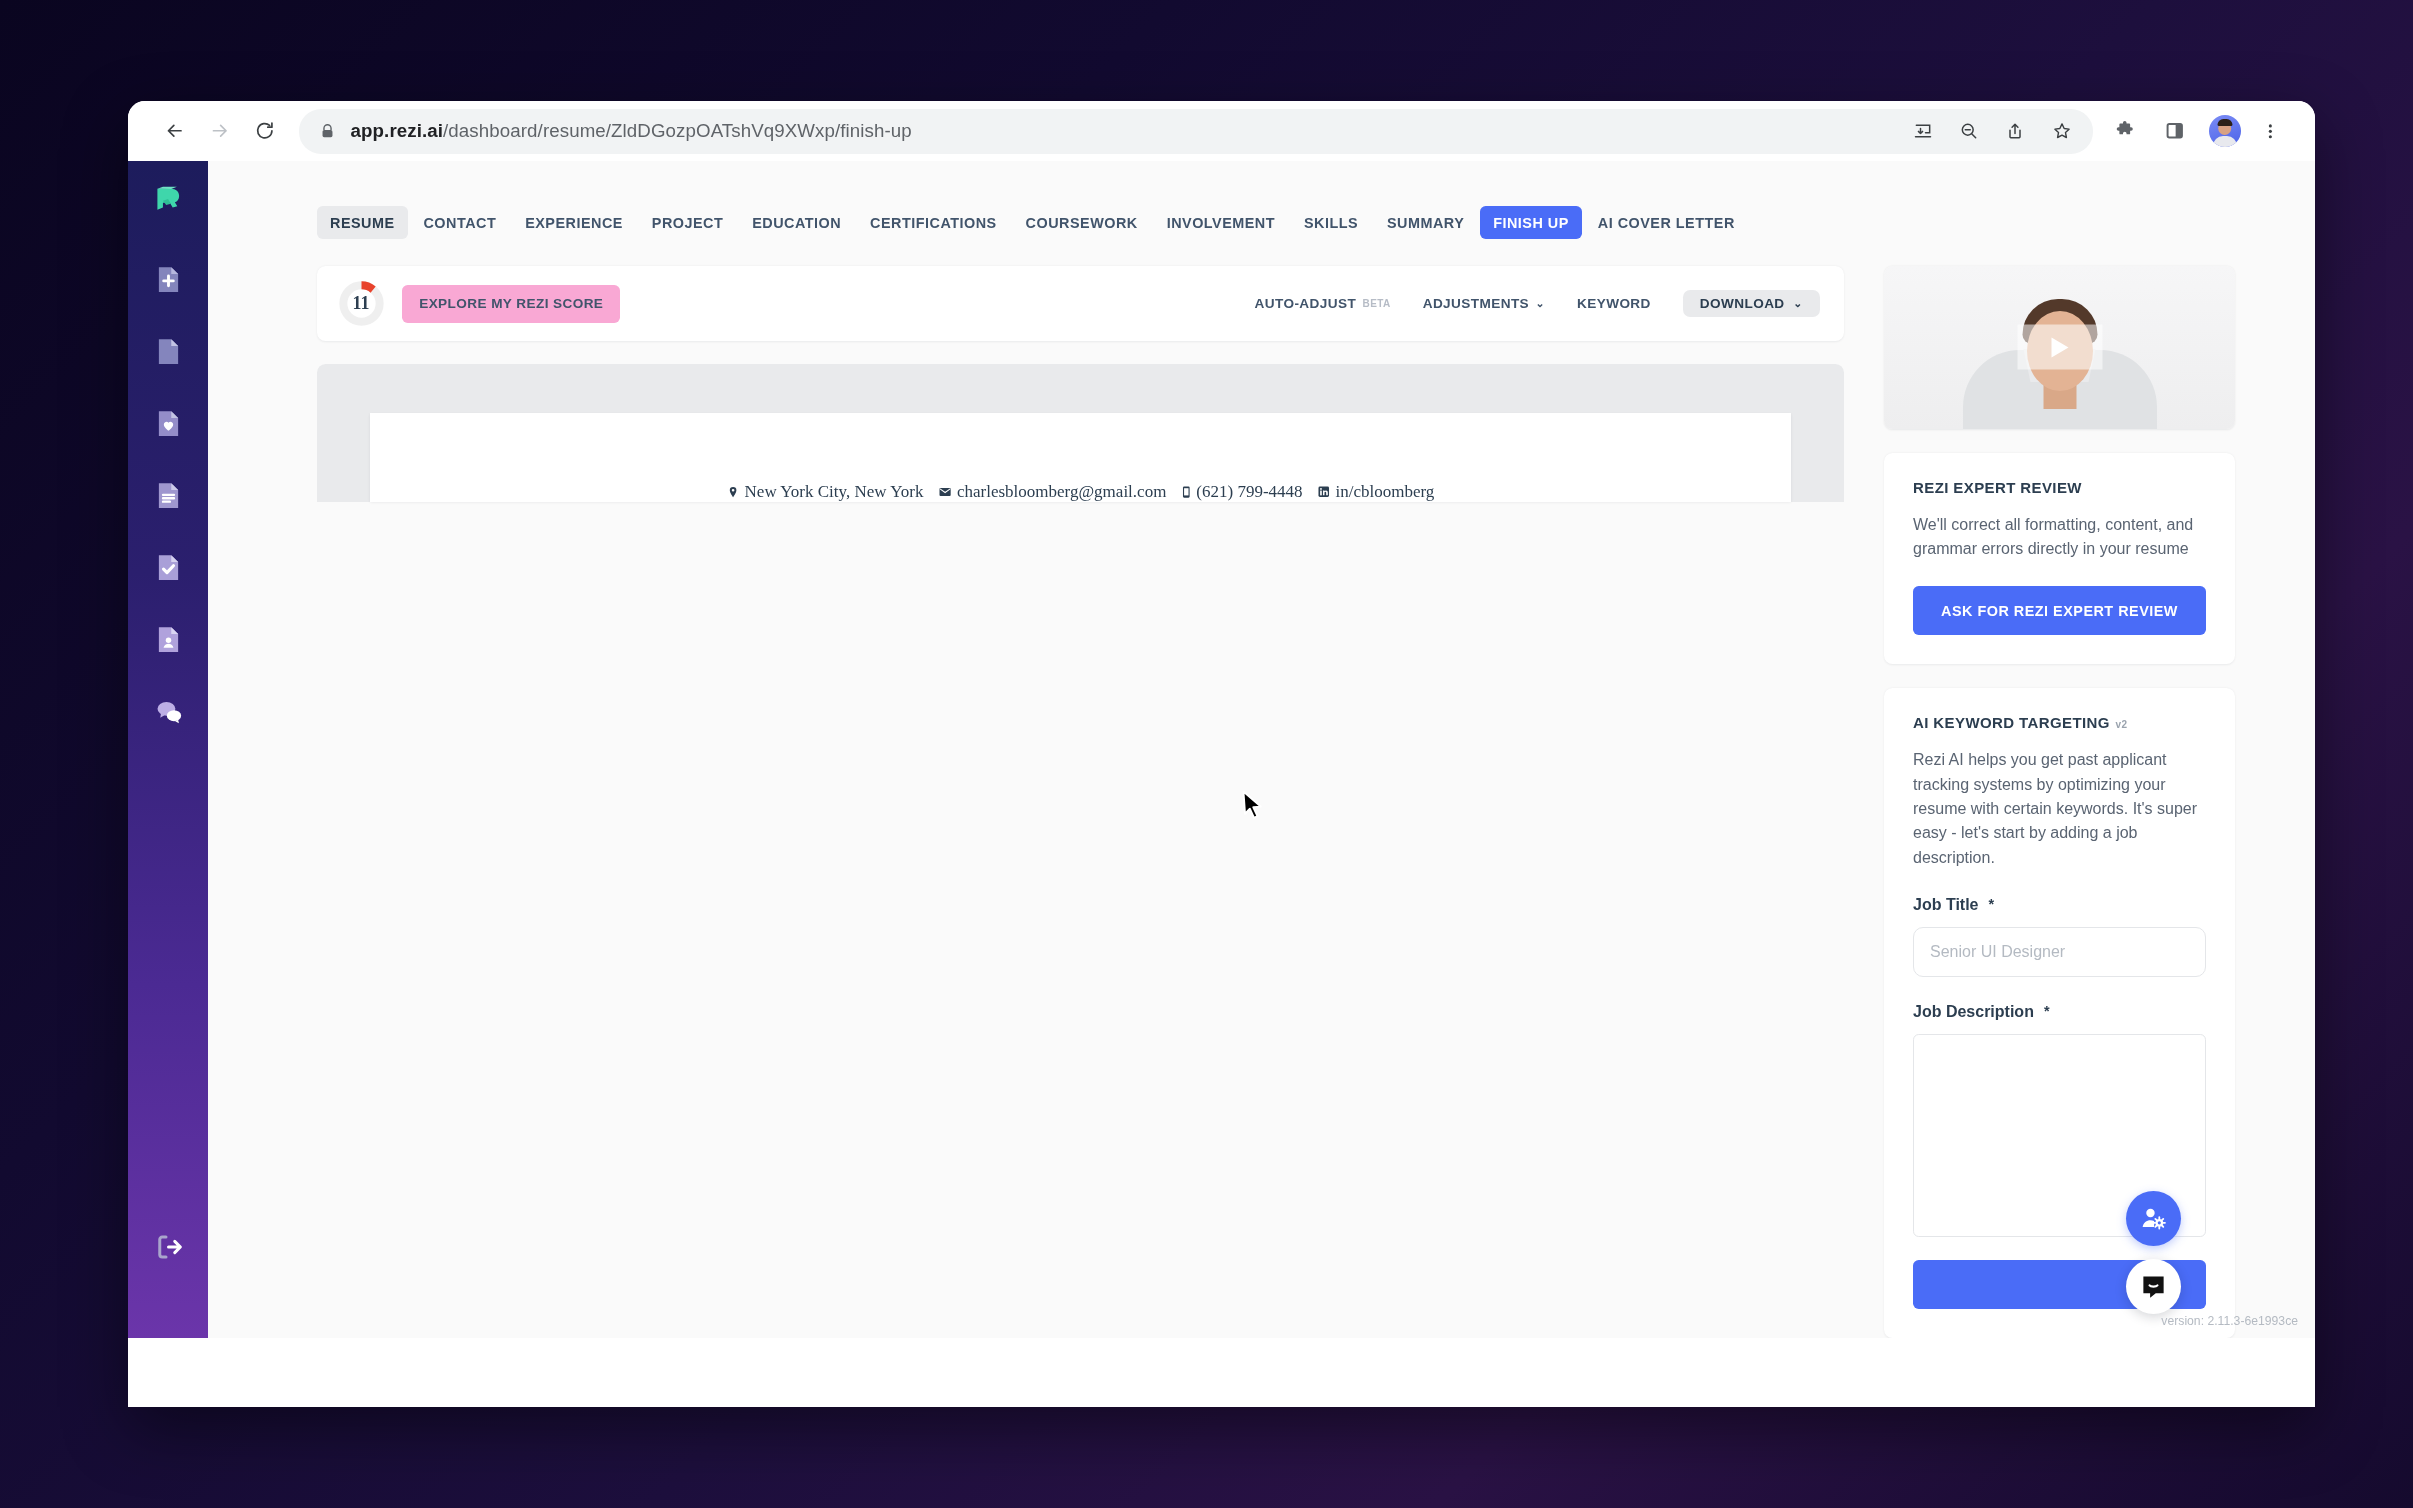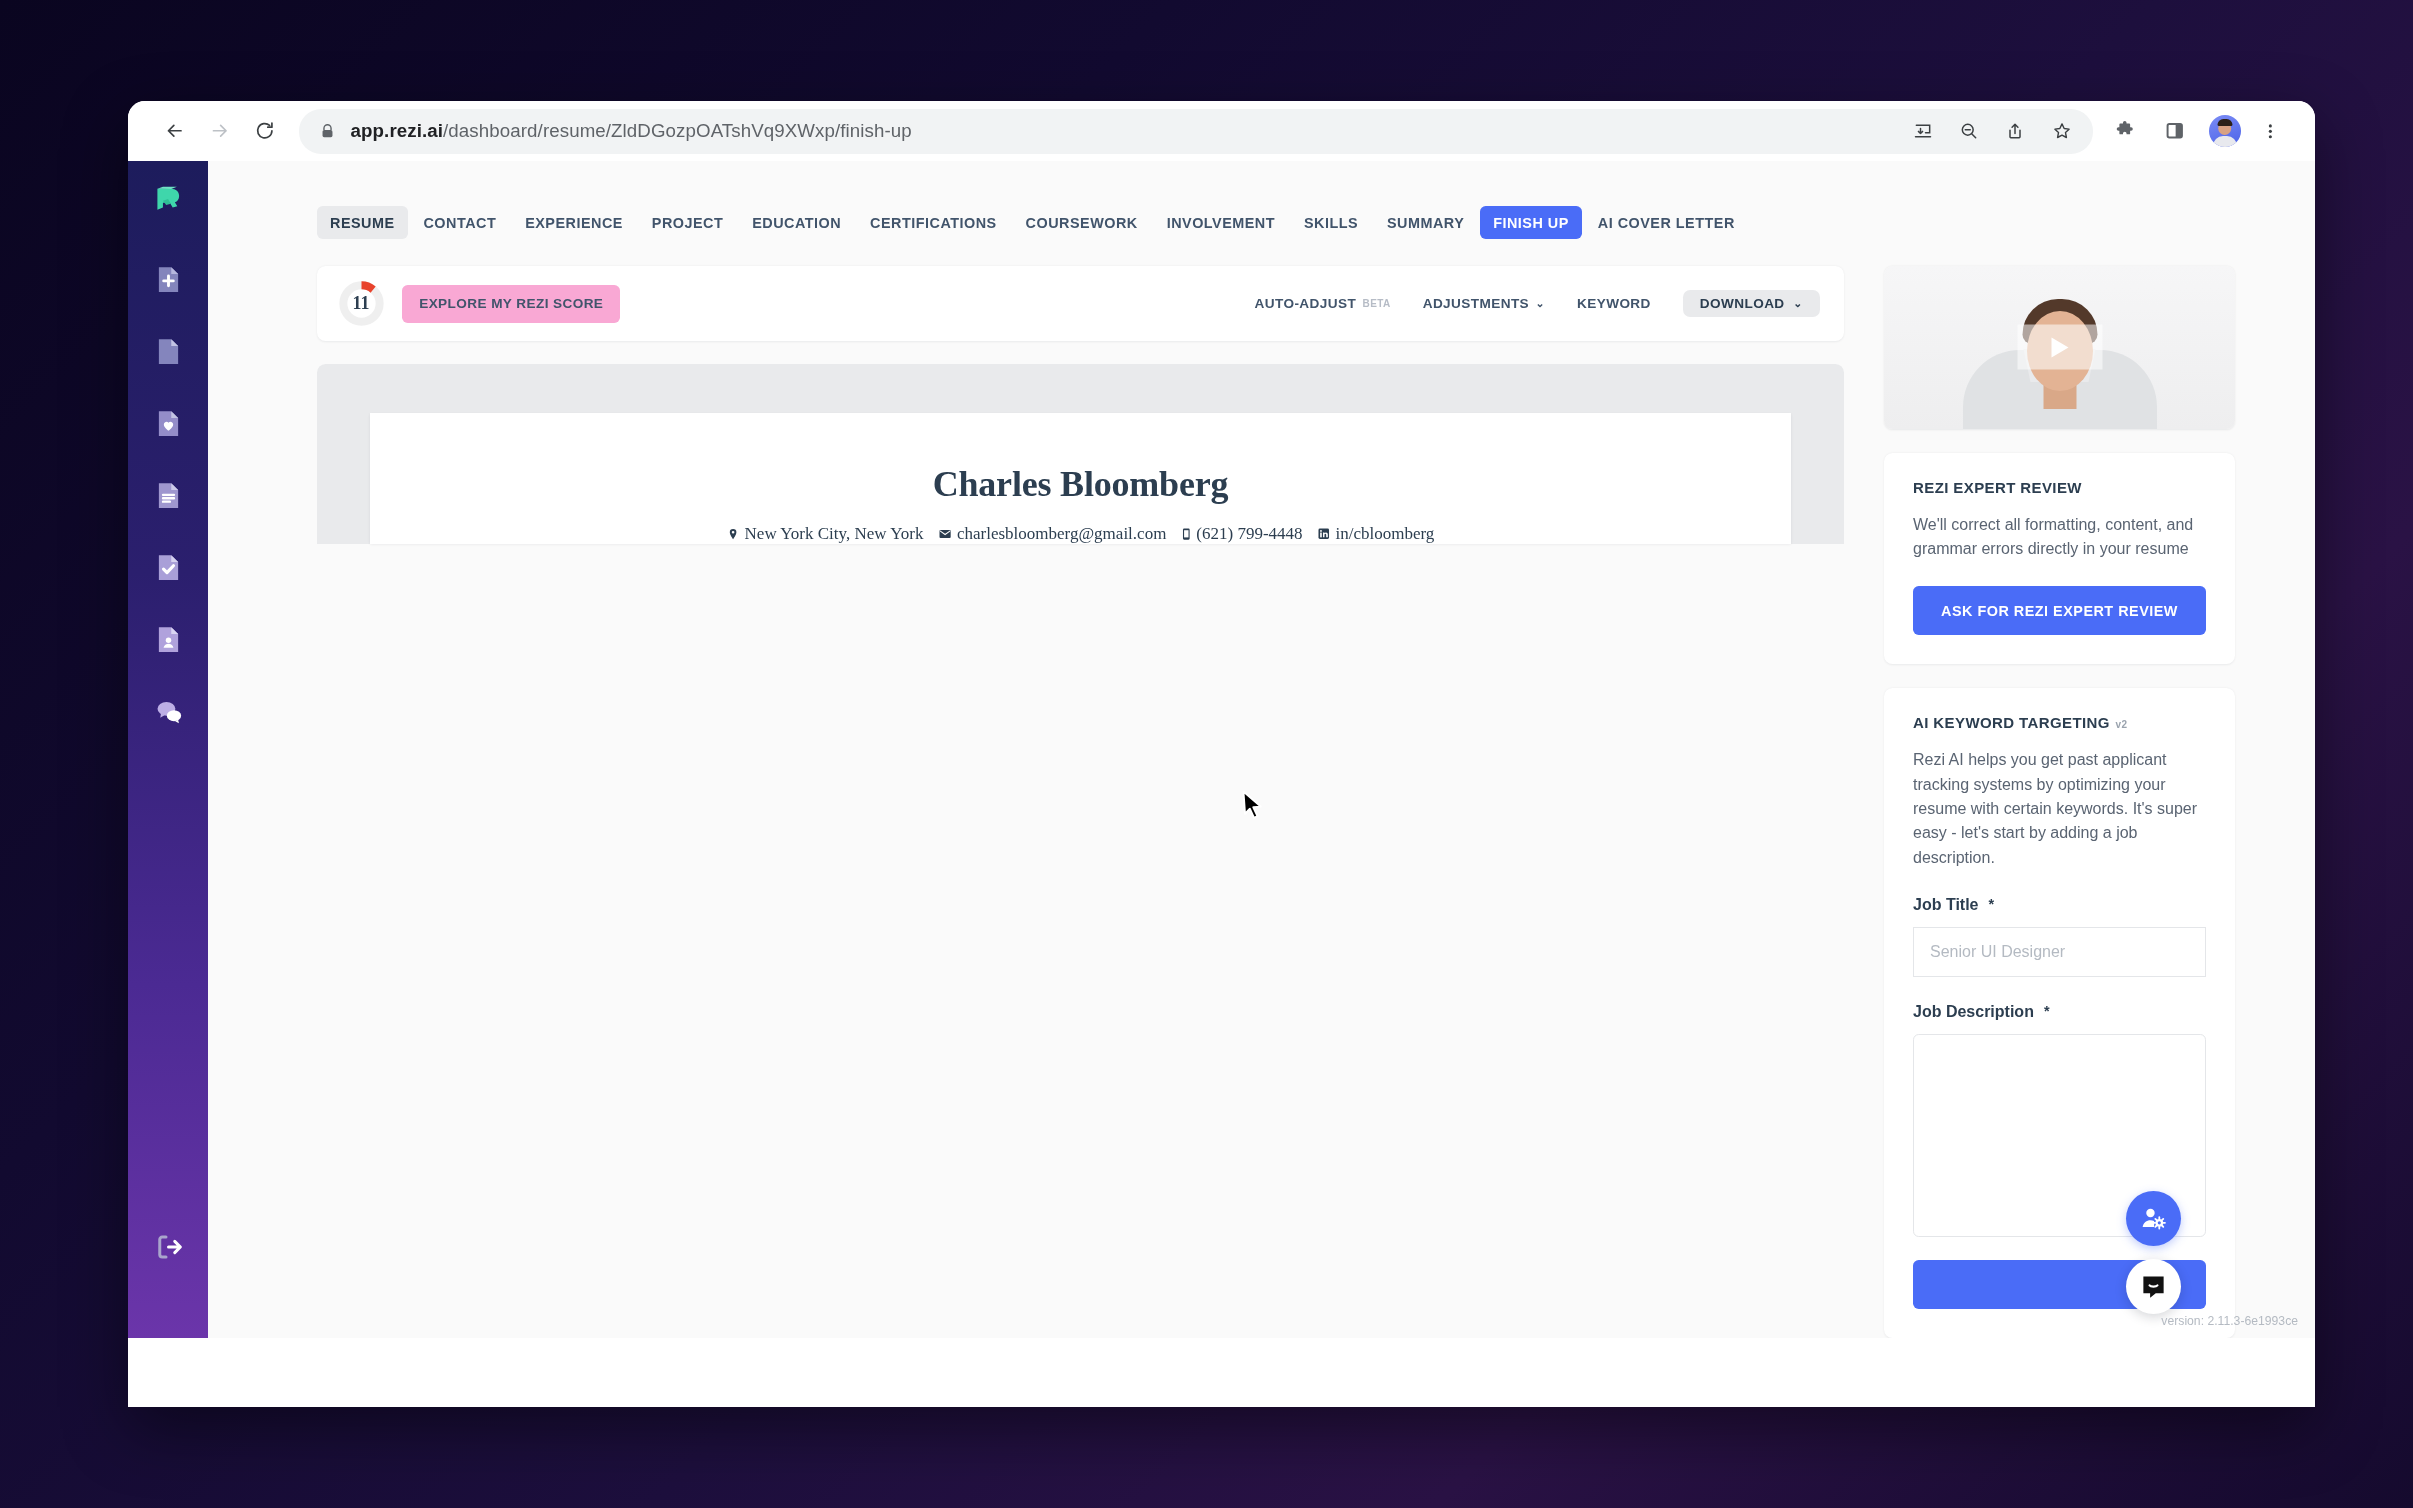--- a/index.html
+++ b/index.html
@@ -375,21 +375,21 @@
   .field-label {
     margin-top: 26px;
     font-size: 16px; font-weight: 700; color: #2c3e50;
     display: flex; align-items: flex-start; gap: 10px;
   }
   .req { color: #2c3e50; font-size: 14.4px; }
   .text-input {
     margin-top: 13px;
     height: 50px;
     border: 0.7px solid #e4e6e9;
-    border-radius: 0;
+    border-radius: 10px;
     display: flex; align-items: center;
     padding: 0 16px;
     font-size: 16px; color: #b4bac2;
     background: #ffffff;
   }
   .textarea {
     margin-top: 13px;
     height: 203px;
     border: 0.7px solid #e4e6e9;
     border-radius: 5.7px;
@@ -624,21 +624,20 @@
             </div>
             <div class="ab-item">KEYWORD</div>
             <div class="btn-download">
               <span>DOWNLOAD</span>
               <span class="chev">⌄</span>
             </div>
           </div>
 
           <div class="resume-shell">
             <div class="resume-page">
-              <div class="resume-name">Charles Bloomberg</div>
               <div class="resume-contact">
                 <span class="rc-item">
                   <svg width="12.2" height="12.2" viewBox="0 0 24 24">
                       <path d="M12 2a6.5 6.5 0 0 0-6.5 6.5C5.5 13.6 12 22 12 22s6.5-8.4 6.5-13.5A6.5 6.5 0 0 0 12 2zm0 9a2.6 2.6 0 1 1 0-5.2 2.6 2.6 0 0 1 0 5.2z" fill="#2c3e50"></path>
                     </svg>
                   <span>New York City, New York</span>
                 </span>
                 <span class="rc-item">
                   <svg width="12.2" height="10" viewBox="0 0 24 18">
                       <rect x="1" y="1" width="22" height="16" rx="2" fill="#2c3e50"></rect>

